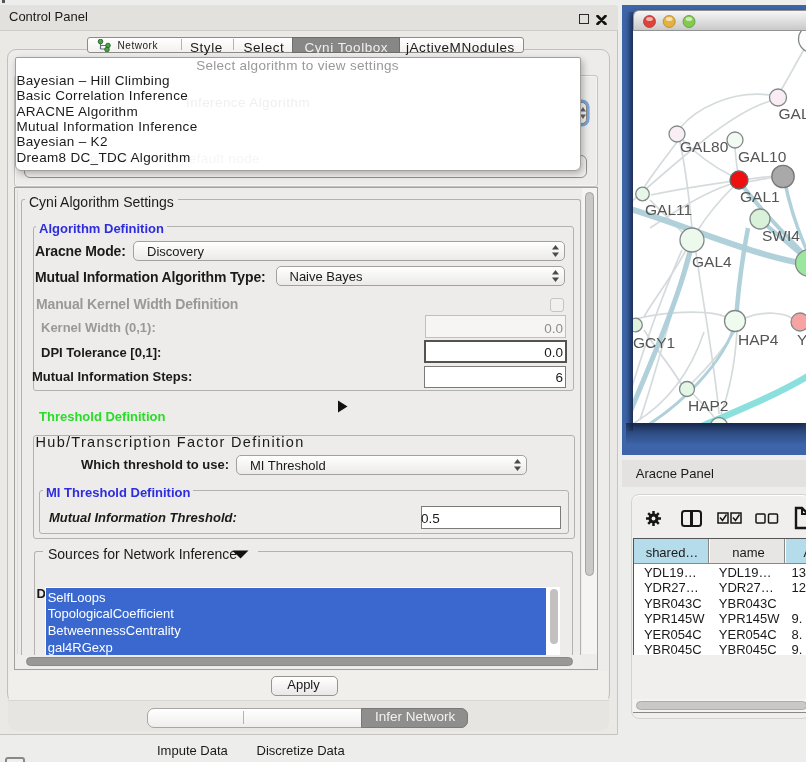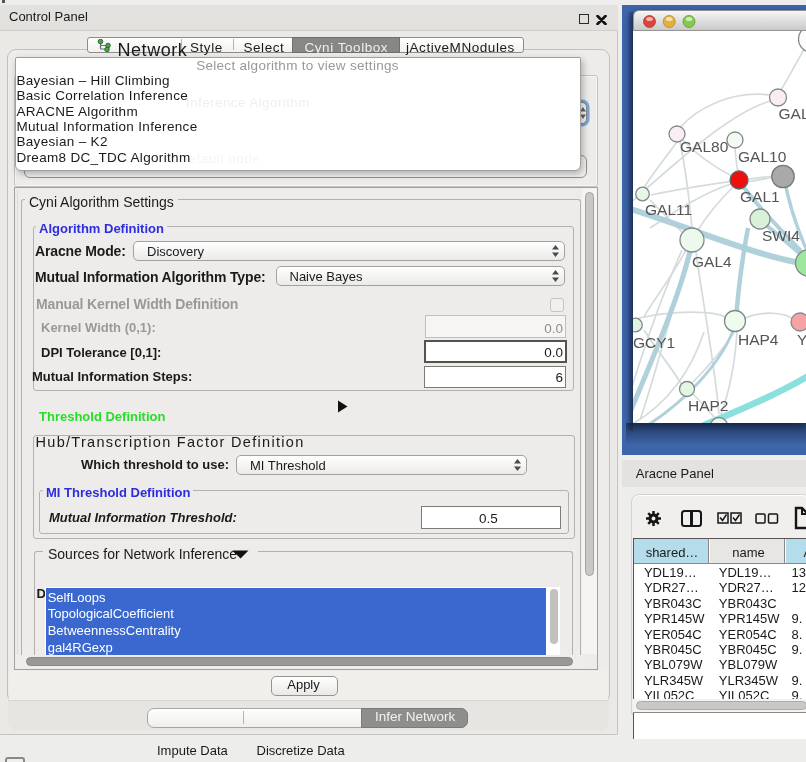--- a/index.html
+++ b/index.html
@@ -90,21 +90,21 @@
 <svg class="abs" style="left:513px;top:458px;" width="9" height="14" viewBox="0 0 9 14">
   <path d="M4.5 1 L8 5.5 L1 5.5 Z" fill="#4a4a4a"></path>
     <path d="M4.5 13 L8 8.5 L1 8.5 Z" fill="#4a4a4a"></path>
   </svg>
 
 <div class="abs" style="left:38.5px;top:490px;width:530px;height:44px;border:1px solid #b3b1ae;border-radius:3px;"></div>
 <div class="abs" style="left:43px;top:484.5px;font-size:13px;font-weight:bold;color:#2d2dde;background:#edecea;padding:0 3px;white-space:nowrap;">MI Threshold Definition</div>
 
 <div class="abs lbl" style="left:49px;top:509.5px;font-style:italic;">Mutual Information Threshold:</div>
 <div class="abs" style="left:421px;top:506px;width:140px;height:23px;background:#fff;border:1px solid #7d7b78;"></div>
-<div class="abs" style="left:421px;top:511px;width:135px;font-size:13.5px;text-align:center;">0.5</div>
+<div class="abs" style="left:421px;top:511px;width:135px;font-size:13.5px;text-align:left;">0.5</div>
 
 <div class="abs" style="left:34px;top:551px;width:539px;height:104px;border:1px solid #b3b1ae;border-bottom:none;border-radius:3px 3px 0 0;"></div>
 <div class="abs" style="left:43px;top:546px;font-size:14px;background:#edecea;padding:0 5px;white-space:nowrap;">Sources for Network Inference&nbsp;&nbsp;&nbsp;&nbsp;</div>
 <svg class="abs" style="left:232px;top:550px;" width="17" height="9" viewBox="0 0 17 9">
     <path d="M0.5 0.5 L16.5 0.5 L8.5 8.5 Z" fill="#111"></path>
   </svg>
 <div class="abs lbl" style="left:36.5px;top:566px;margin-top:20px;">Data Attributes</div>
 
 <div class="abs" style="left:44.5px;top:586.5px;width:515px;height:68.5px;background:#fff;"></div>
 <div class="abs" style="left:45.5px;top:587.8px;width:500px;height:67px;background:#3a68cf;"></div>
@@ -134,21 +134,21 @@
 <div class="abs" style="left:86.5px;top:37px;width:437px;height:15.5px;background:linear-gradient(#ffffff,#f2f1ef);border:1px solid #8e8c89;border-radius:3px;"></div>
 <div class="abs" style="left:181px;top:39px;width:1px;height:11px;background:#b5b3b0;"></div>
 <div class="abs" style="left:233px;top:39px;width:1px;height:11px;background:#b5b3b0;"></div>
 <div class="abs" style="left:292px;top:37px;width:108px;height:15.5px;background:#878785;border:1px solid #6e6e6c;"></div>
 <svg class="abs" style="left:97px;top:39px;" width="14" height="13" viewBox="0 0 14 13">
   <path d="M3.5 3 L3.5 10 M3.5 6.5 L10 6.5 M3.5 10 L9 10" stroke="#607080" stroke-width="1.2" fill="none"></path>
   <circle cx="3.5" cy="2.5" r="2.3" fill="#4aa34a" stroke="#256325" stroke-width="0.9"></circle>
   <circle cx="11" cy="6.5" r="2.3" fill="#4aa34a" stroke="#256325" stroke-width="0.9"></circle>
   <circle cx="10" cy="10.5" r="2.3" fill="#4aa34a" stroke="#256325" stroke-width="0.9"></circle>
 </svg>
-<div class="abs" style="left:117.5px;top:39.5px;font-size:18px;letter-spacing:0.55px;">Network</div>
+<div class="abs" style="left:117.5px;top:39.5px;font-size:10px;letter-spacing:0.55px;">Network</div>
 <div class="abs" style="left:190px;top:39.5px;font-size:13.5px;letter-spacing:0.55px;">Style</div>
 <div class="abs" style="left:243.5px;top:39.5px;font-size:13.5px;letter-spacing:0.55px;">Select</div>
 <div class="abs" style="left:304.5px;top:39.5px;font-size:13.5px;letter-spacing:0.55px;color:#f0efed;">Cyni Toolbox</div>
 <div class="abs" style="left:406px;top:39.5px;font-size:13.5px;letter-spacing:0.55px;">jActiveMNodules</div>
 
 <div class="abs" style="left:14.5px;top:57px;width:566px;height:114px;background:#fff;border:1px solid #a19f9c;border-radius:2px 2px 6px 6px;box-shadow:2px 3px 7px rgba(0,0,0,0.28);"></div>
 <div class="abs" style="left:14.5px;top:57.5px;width:566px;text-align:center;font-size:13.5px;letter-spacing:0.3px;color:#9b9997;">Select algorithm to view settings</div>
 <div class="abs" style="left:186px;top:95px;font-size:13.5px;color:rgba(130,130,130,0.13);letter-spacing:0.4px;">Inference Algorithm</div>
 <div class="abs" style="left:90px;top:151px;font-size:13.5px;color:rgba(130,130,130,0.08);letter-spacing:0.4px;">gal-filtered.sif default node</div>
 <div class="abs" style="left:16.4px;top:73.1px;font-size:13.5px;line-height:15.32px;letter-spacing:0.33px;white-space:nowrap;">Bayesian – Hill Climbing<br>Basic Correlation Inference<br><span class="b">ARACNE Algorithm</span><br>Mutual Information Inference<br>Bayesian – K2<br>Dream8 DC_TDC Algorithm</div>
@@ -266,21 +266,21 @@
   <g fill="none" stroke="#161616" stroke-width="1.5">
     <rect x="1" y="1" width="9" height="9" rx="1"></rect>
       <rect x="13.5" y="1" width="9" height="9" rx="1"></rect>
   </g>
 </svg>
 <svg class="abs" style="left:794px;top:506px;" width="12" height="24" viewBox="0 0 12 24">
   <path d="M2 2 L8 2 L14 8 L14 22 L2 22 Z" fill="none" stroke="#161616" stroke-width="2.4"></path>
   <path d="M8 2 L8 8 L14 8" fill="none" stroke="#161616" stroke-width="2"></path>
 </svg>
 
-<div class="abs" style="left:633px;top:538px;width:173px;height:201px;background:#fff;border-left:1px solid #555;border-top:1px solid #555;overflow:hidden;">
+<div class="abs" style="left:633px;top:538px;width:173px;height:117px;background:#fff;border-left:1px solid #555;border-top:1px solid #555;overflow:hidden;">
   <div class="abs" style="left:0;top:0;width:75px;height:25px;background:#b5dcea;border-right:1px solid #8a8886;"></div>
   <div class="abs" style="left:76px;top:0;width:75px;height:25px;background:#e7e6e4;border-right:1px solid #8a8886;"></div>
   <div class="abs" style="left:152px;top:0;width:25px;height:25px;background:#b5dcea;"></div>
   <div class="abs" style="left:0;top:0;width:177px;height:25px;border-bottom:1px solid #8a8886;"></div>
   <div class="abs" style="left:0;top:6px;width:76px;text-align:center;font-size:13px;">shared…</div>
   <div class="abs" style="left:77px;top:6px;width:75px;text-align:center;font-size:13px;">name</div>
   <div class="abs" style="left:169.5px;top:6px;font-size:13px;">A</div>
   <div class="abs" style="left:9.9px;top:25.9px;font-size:13px;line-height:15.4px;">YDL19…<br>YDR27…<br>YBR043C<br>YPR145W<br>YER054C<br>YBR045C<br>YBL079W<br>YLR345W<br>YIL052C</div>
   <div class="abs" style="left:84.8px;top:25.9px;font-size:13px;line-height:15.4px;">YDL19…<br>YDR27…<br>YBR043C<br>YPR145W<br>YER054C<br>YBR045C<br>YBL079W<br>YLR345W<br>YIL052C</div>
   <div class="abs" style="left:157.5px;top:25.9px;font-size:13px;line-height:15.4px;">13<br>12<br><br>9.<br>8.<br>9.<br><br>9.<br>9.</div>

